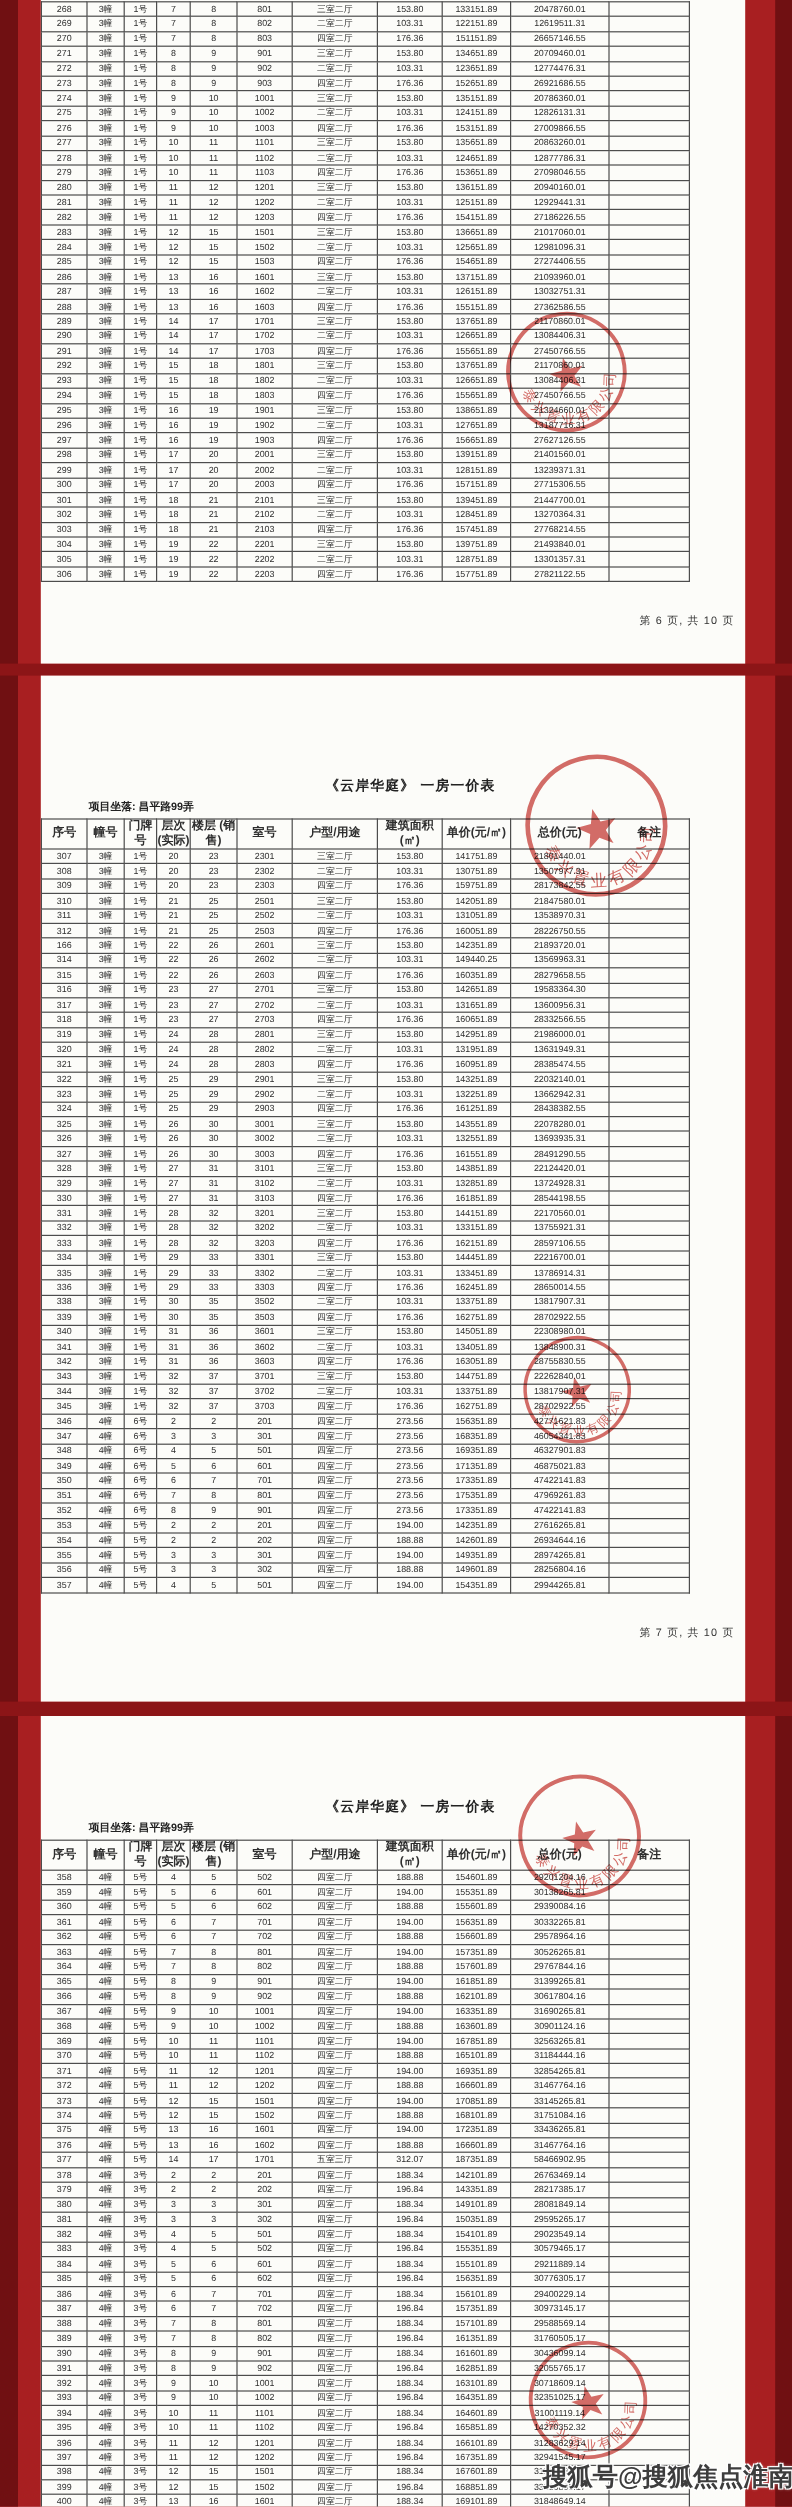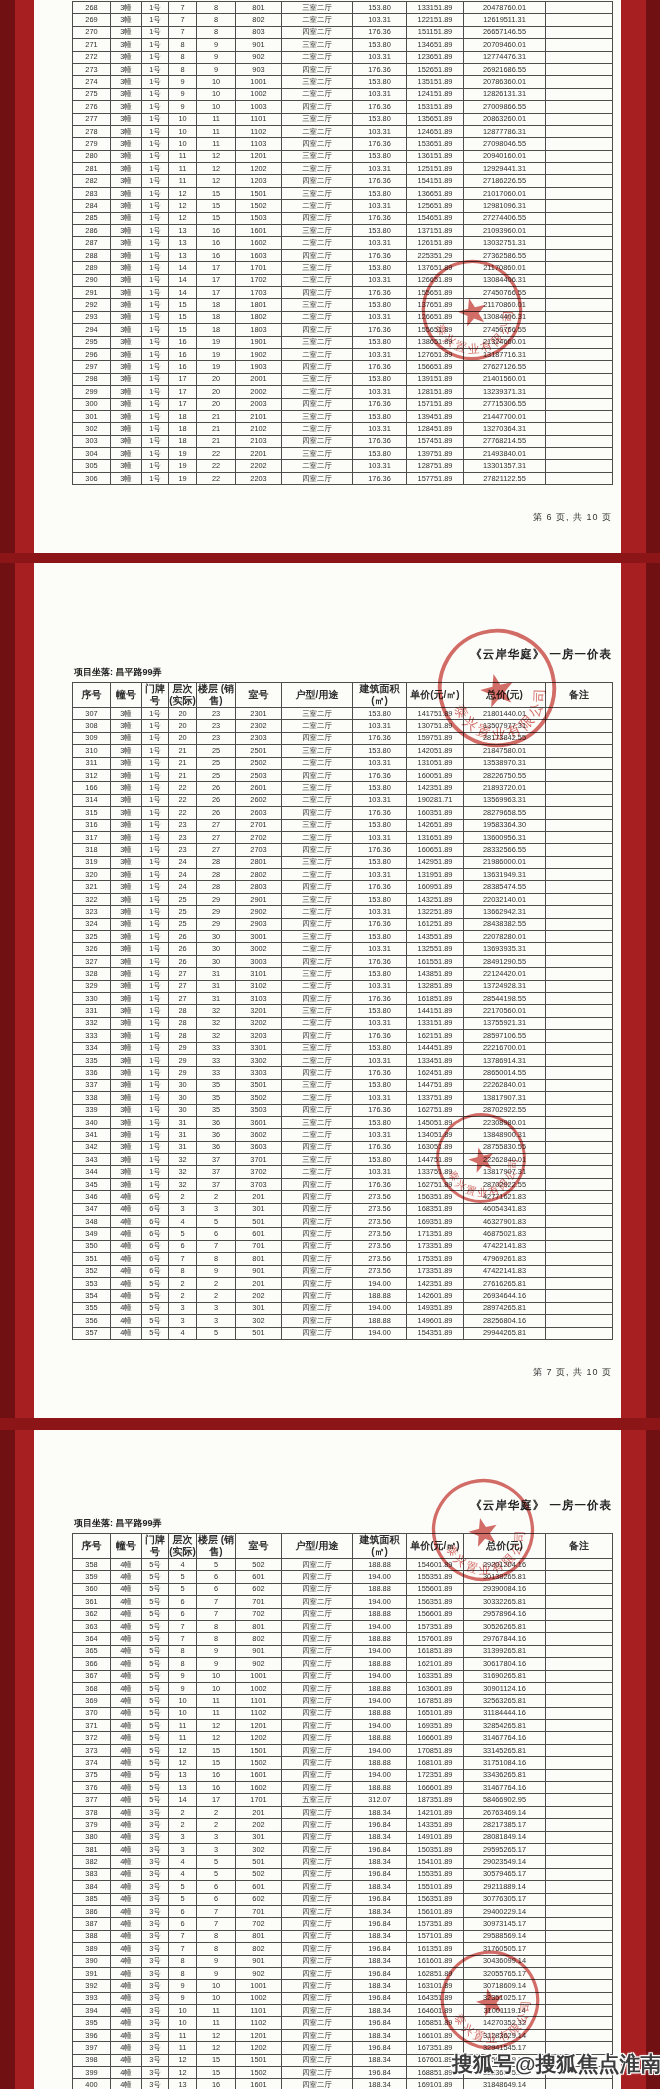--- a/index.html
+++ b/index.html
@@ -18,32 +18,32 @@
   #stripe-2{top:1418px;height:12px;}
   .page{
     position:absolute;left:34px;width:587px;
     background:#fcfcf9;z-index:3;overflow:hidden;
   }
   #page-6{top:0;height:553px;}
   #page-7{top:563px;height:855px;}
   #page-8{top:1430px;height:659px;}
   table.price-table{
     border-collapse:collapse;table-layout:fixed;
-    width:540px;margin-left:38px;
+    width:540px;
     font-size:7.4px;color:#2e2e2e;
   }
   .price-table td,.price-table th{
     border:1px solid #4d4d4d;text-align:center;padding:0;overflow:hidden;
     font-family:"Liberation Sans","DejaVu Sans",sans-serif;
   }
   .price-table td{height:11.4px;line-height:10px;}
   .price-table th{height:22px;font-weight:700;font-size:10px;white-space:pre-line;line-height:1.2;}
   #page-6 table.price-table{margin-top:1px;}
   .page-title{
-    text-align:right;font-size:11.5px;font-weight:700;color:#222;
+    text-align:center;font-size:11.5px;font-weight:700;color:#222;
     width:540px;margin-left:38px;letter-spacing:1px;
   }
   #page-7 .page-title{margin-top:84px;}
   #page-8 .page-title{margin-top:68px;}
   .location-line{
     font-size:9px;font-weight:700;color:#222;
     margin-left:40px;margin-top:4px;margin-bottom:3px;
   }
   .page-footer{
     text-align:right;font-size:9px;color:#333;
@@ -360,21 +360,21 @@
         </tr>
         <tr>
           <td>288</td>
           <td>3幢</td>
           <td>1号</td>
           <td>13</td>
           <td>16</td>
           <td>1603</td>
           <td>四室二厅</td>
           <td>176.36</td>
-          <td>225351.29</td>
+          <td>155151.89</td>
           <td>27362586.55</td>
           <td></td>
         </tr>
         <tr>
           <td>289</td>
           <td>3幢</td>
           <td>1号</td>
           <td>14</td>
           <td>17</td>
           <td>1701</td>
@@ -740,21 +740,21 @@
         </tr>
         <tr>
           <td>314</td>
           <td>3幢</td>
           <td>1号</td>
           <td>22</td>
           <td>26</td>
           <td>2602</td>
           <td>二室二厅</td>
           <td>103.31</td>
-          <td>190281.71</td>
+          <td>149440.25</td>
           <td>13569963.31</td>
           <td></td>
         </tr>
         <tr>
           <td>315</td>
           <td>3幢</td>
           <td>1号</td>
           <td>22</td>
           <td>26</td>
           <td>2603</td>
@@ -1028,33 +1028,20 @@
           <td>336</td>
           <td>3幢</td>
           <td>1号</td>
           <td>29</td>
           <td>33</td>
           <td>3303</td>
           <td>四室二厅</td>
           <td>176.36</td>
           <td>162451.89</td>
           <td>28650014.55</td>
-          <td></td>
-        </tr>
-        <tr>
-          <td>337</td>
-          <td>3幢</td>
-          <td>1号</td>
-          <td>30</td>
-          <td>35</td>
-          <td>3501</td>
-          <td>三室二厅</td>
-          <td>153.80</td>
-          <td>144751.89</td>
-          <td>22262840.01</td>
           <td></td>
         </tr>
         <tr>
           <td>338</td>
           <td>3幢</td>
           <td>1号</td>
           <td>30</td>
           <td>35</td>
           <td>3502</td>
           <td>二室二厅</td>

